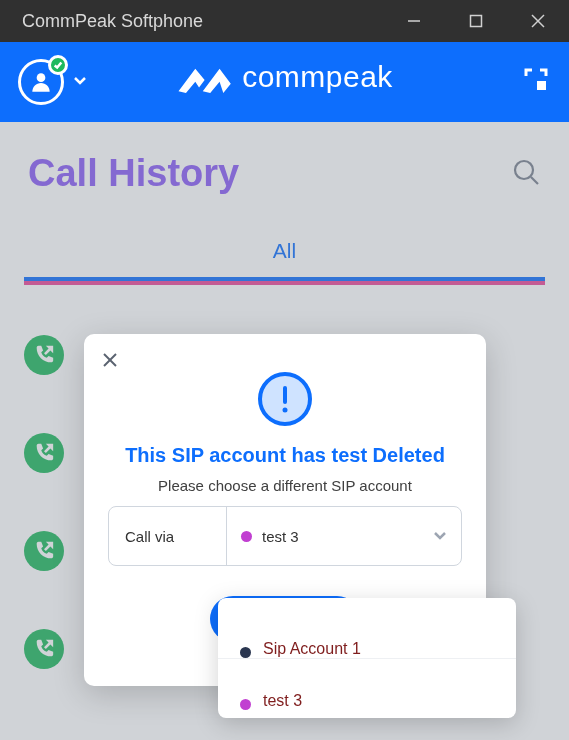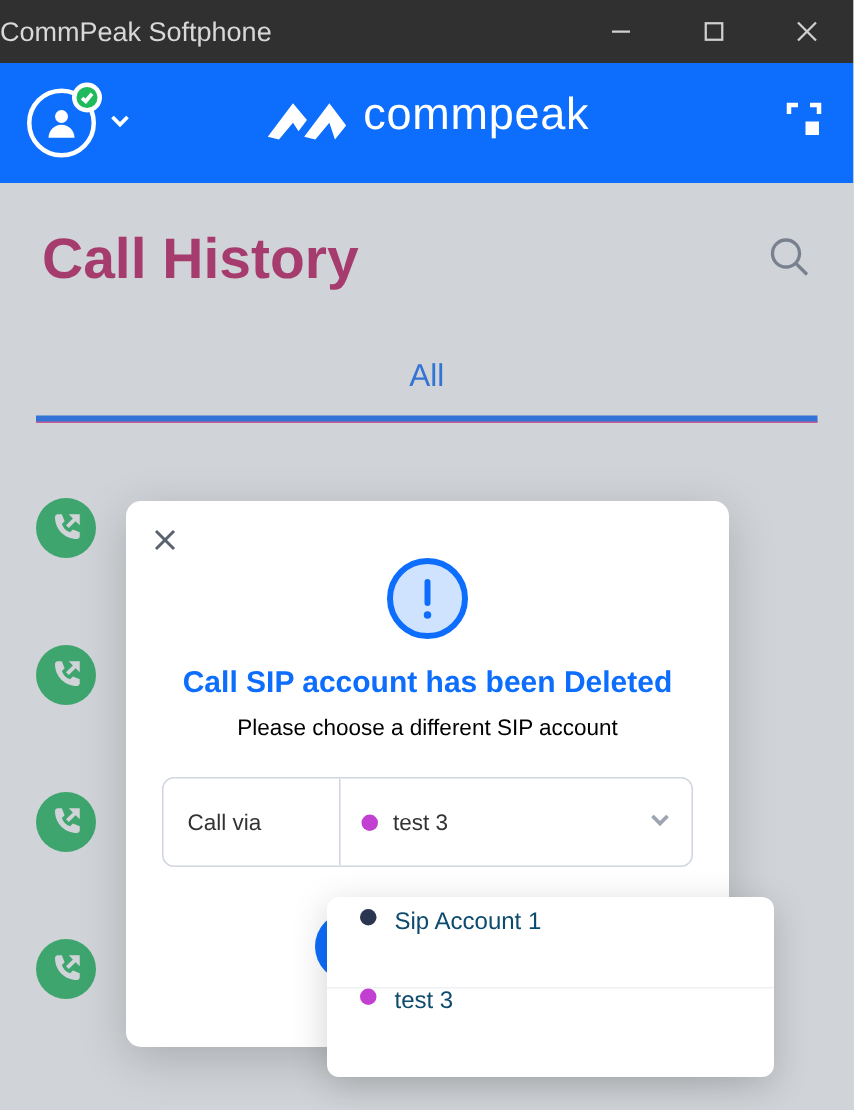--- a/index.html
+++ b/index.html
@@ -1,19 +1,19 @@
 <!DOCTYPE html>
 <html><head>
 <meta charset="utf-8">
 <style>
   * { box-sizing: border-box; margin: 0; padding: 0; font-family: -apple-system, BlinkMacSystemFont, "Segoe UI", Arial, sans-serif; }
   html, body { width: 569px; height: 740px; overflow: hidden; }
   .titlebar {
     height: 42px; background: #303030; color: #d8d8d8;
-    display: flex; align-items: center; padding: 0 0; font-size: 18px;
+    display: flex; align-items: center; padding: 0 22px; font-size: 18px;
     position: relative;
   }
   .titlebar .controls { position: absolute; right: 0; top: 0; height: 100%; display: flex; }
   .win-btn { width: 62px; display: flex; align-items: center; justify-content: center; color: #d0d0d0; }
   .win-btn svg { width: 14px; height: 14px; }
 
   .topnav {
     height: 80px; background: #0d6efd;
     display: flex; align-items: center; padding: 0 18px; position: relative;
   }
@@ -37,24 +37,24 @@
     position: absolute; left: 50%; transform: translateX(-50%);
     display: flex; gap: 10px; color: #fff;
   }
   .brand-logo svg { width: 56px; height: 40px; fill: #fff; }
   .brand-text { font-size: 30px; font-weight: 500; letter-spacing: 0.5px; }
   .expand-btn { position: absolute; right: 20px; color: #fff; }
   .expand-btn svg { width: 26px; height: 26px; stroke: #fff; stroke-width: 3; fill: none; }
 
   .content { padding: 30px 24px 0; position: relative; height: calc(740px - 42px - 80px); }
   .page-head { display: flex; align-items: center; justify-content: space-between; padding: 0 4px 14px; }
-  .page-title { font-size: 38px; font-weight: 700; color: #be185d; }
+  .page-title { font-size: 38px; font-weight: 700; color: #8b5cf6; }
   .search-btn svg { width: 30px; height: 30px; stroke: #7a8290; stroke-width: 2.2; fill: none; }
 
-  .tabs { display: flex; border-bottom: 2px solid #ec4899; margin-top: 16px; }
+  .tabs { display: flex; border-bottom: 5px solid #ec4899; margin-top: 16px; }
   .tab { flex: 1; text-align: center; padding: 14px 0; font-size: 21px; color: #808895; font-weight: 500; }
   .tab.active { color: #0d6efd; border-bottom: 4px solid #0d6efd; margin-bottom: -1px; }
 
   .call-list { padding-top: 38px; }
   .call-row { display: flex; align-items: center; height: 64px; margin-bottom: 34px; }
   .call-icon {
     width: 40px; height: 40px; border-radius: 50%; background: #1fb95e;
     display: flex; align-items: center; justify-content: center;
   }
   .call-icon svg { width: 22px; height: 22px; fill: #fff; }
@@ -73,21 +73,21 @@
   }
   .modal-close { position: absolute; left: 18px; top: 18px; }
   .modal-close svg { width: 16px; height: 16px; stroke: #5a6270; stroke-width: 2; }
   .modal-icon {
     width: 54px; height: 54px; border-radius: 50%;
     border: 4px solid #0d6efd; background: #cfe3ff;
     margin: 8px auto 18px; display: flex; align-items: center; justify-content: center;
   }
   .modal-icon svg { width: 8px; height: 30px; fill: #0d6efd; }
   .modal-title { text-align: center; font-size: 20px; font-weight: 700; color: #0d6efd; margin-bottom: 10px; }
-  .modal-sub { text-align: center; font-size: 15px; color: #000000; margin-bottom: 24px; }
+  .modal-sub { text-align: center; font-size: 15px; color: #404040; margin-bottom: 12px; }
 
   .select-row {
     display: flex; border: 1px solid #d0d6de; border-radius: 8px; height: 60px;
     overflow: hidden;
   }
   .select-label {
     width: 118px; display: flex; align-items: center; padding-left: 16px;
     font-size: 15px; color: #333; border-right: 1px solid #d0d6de;
   }
   .select-value {
@@ -102,22 +102,22 @@
     background: #0d6efd; color: #fff; font-size: 17px; font-weight: 700;
     display: flex; align-items: center; justify-content: center; letter-spacing: 1px;
   }
 
   .dropdown {
     position: absolute; left: 218px; top: 598px; width: 298px;
     background: #fff; border-radius: 8px; box-shadow: 0 6px 24px rgba(0,0,0,0.18);
     padding: 8px 0;
   }
   .dd-item {
-    display: flex; align-items: flex-start; gap: 12px; height: 52px; padding: 0 22px;
-    font-size: 16px; color: #0c4a6e;
+    display: flex; align-items: flex-end; gap: 12px; height: 52px; padding: 0 22px;
+    font-size: 16px; color: #7f1d1d;
   }
   .dd-item + .dd-item { border-top: 1px solid #eef0f3; }
   .dot { width: 11px; height: 11px; border-radius: 50%; }
   .dot-navy { background: #2a3650; }
   .dot-purple { background: #c13fd1; }
 </style>
 </head>
 <body>
 
 <div class="titlebar">
@@ -241,21 +241,21 @@
         <line x1="2" y1="2" x2="14" y2="14"></line>
         <line x1="14" y1="2" x2="2" y2="14"></line>
       </svg>
   </div>
   <div class="modal-icon">
     <svg viewBox="0 0 8 30">
         <rect x="2" y="2" width="4" height="18" rx="2"></rect>
         <circle cx="4" cy="26" r="2.5"></circle>
       </svg>
   </div>
-  <div class="modal-title">Call SIP account has been Deleted</div>
+  <div class="modal-title">This SIP account has test Deleted</div>
   <div class="modal-sub">Please choose a different SIP account</div>
   <div class="select-row">
     <div class="select-label">Call via</div>
     <div class="select-value">
       <span class="dot dot-purple"></span>
       <span>test 3</span>
       <span class="select-chev">
         <svg viewBox="0 0 18 18">
             <polyline points="4,7 9,12 14,7"></polyline>
           </svg>

